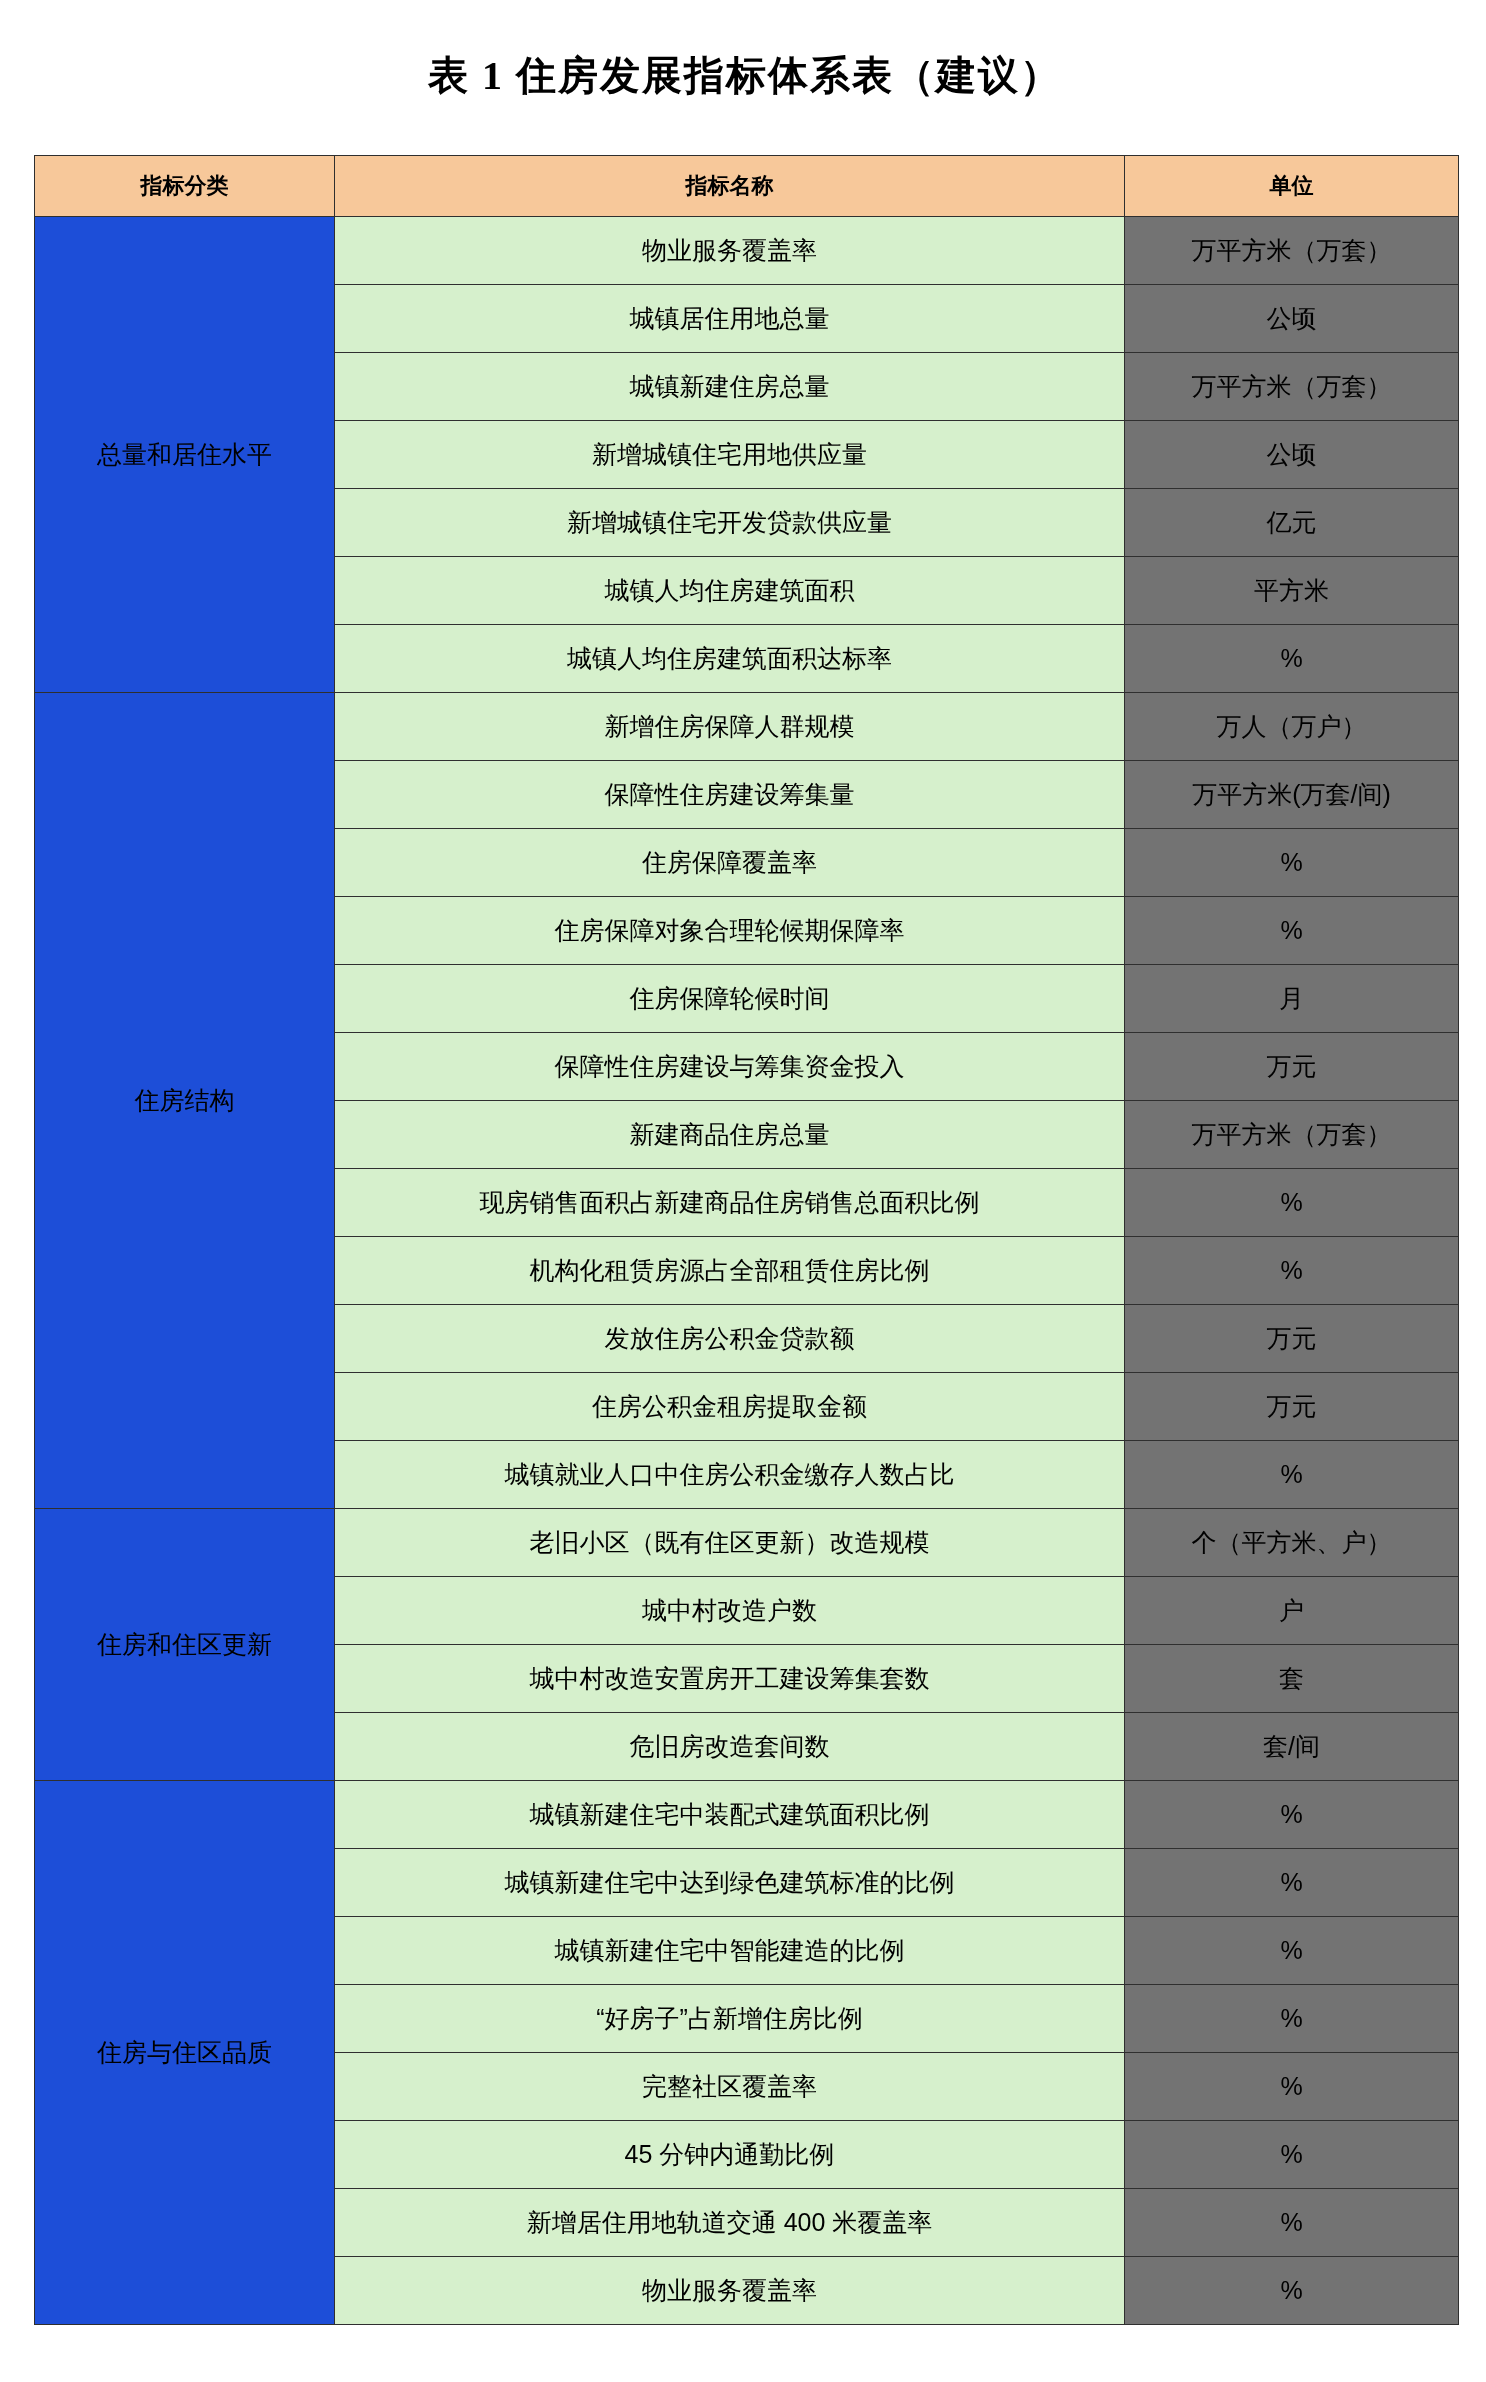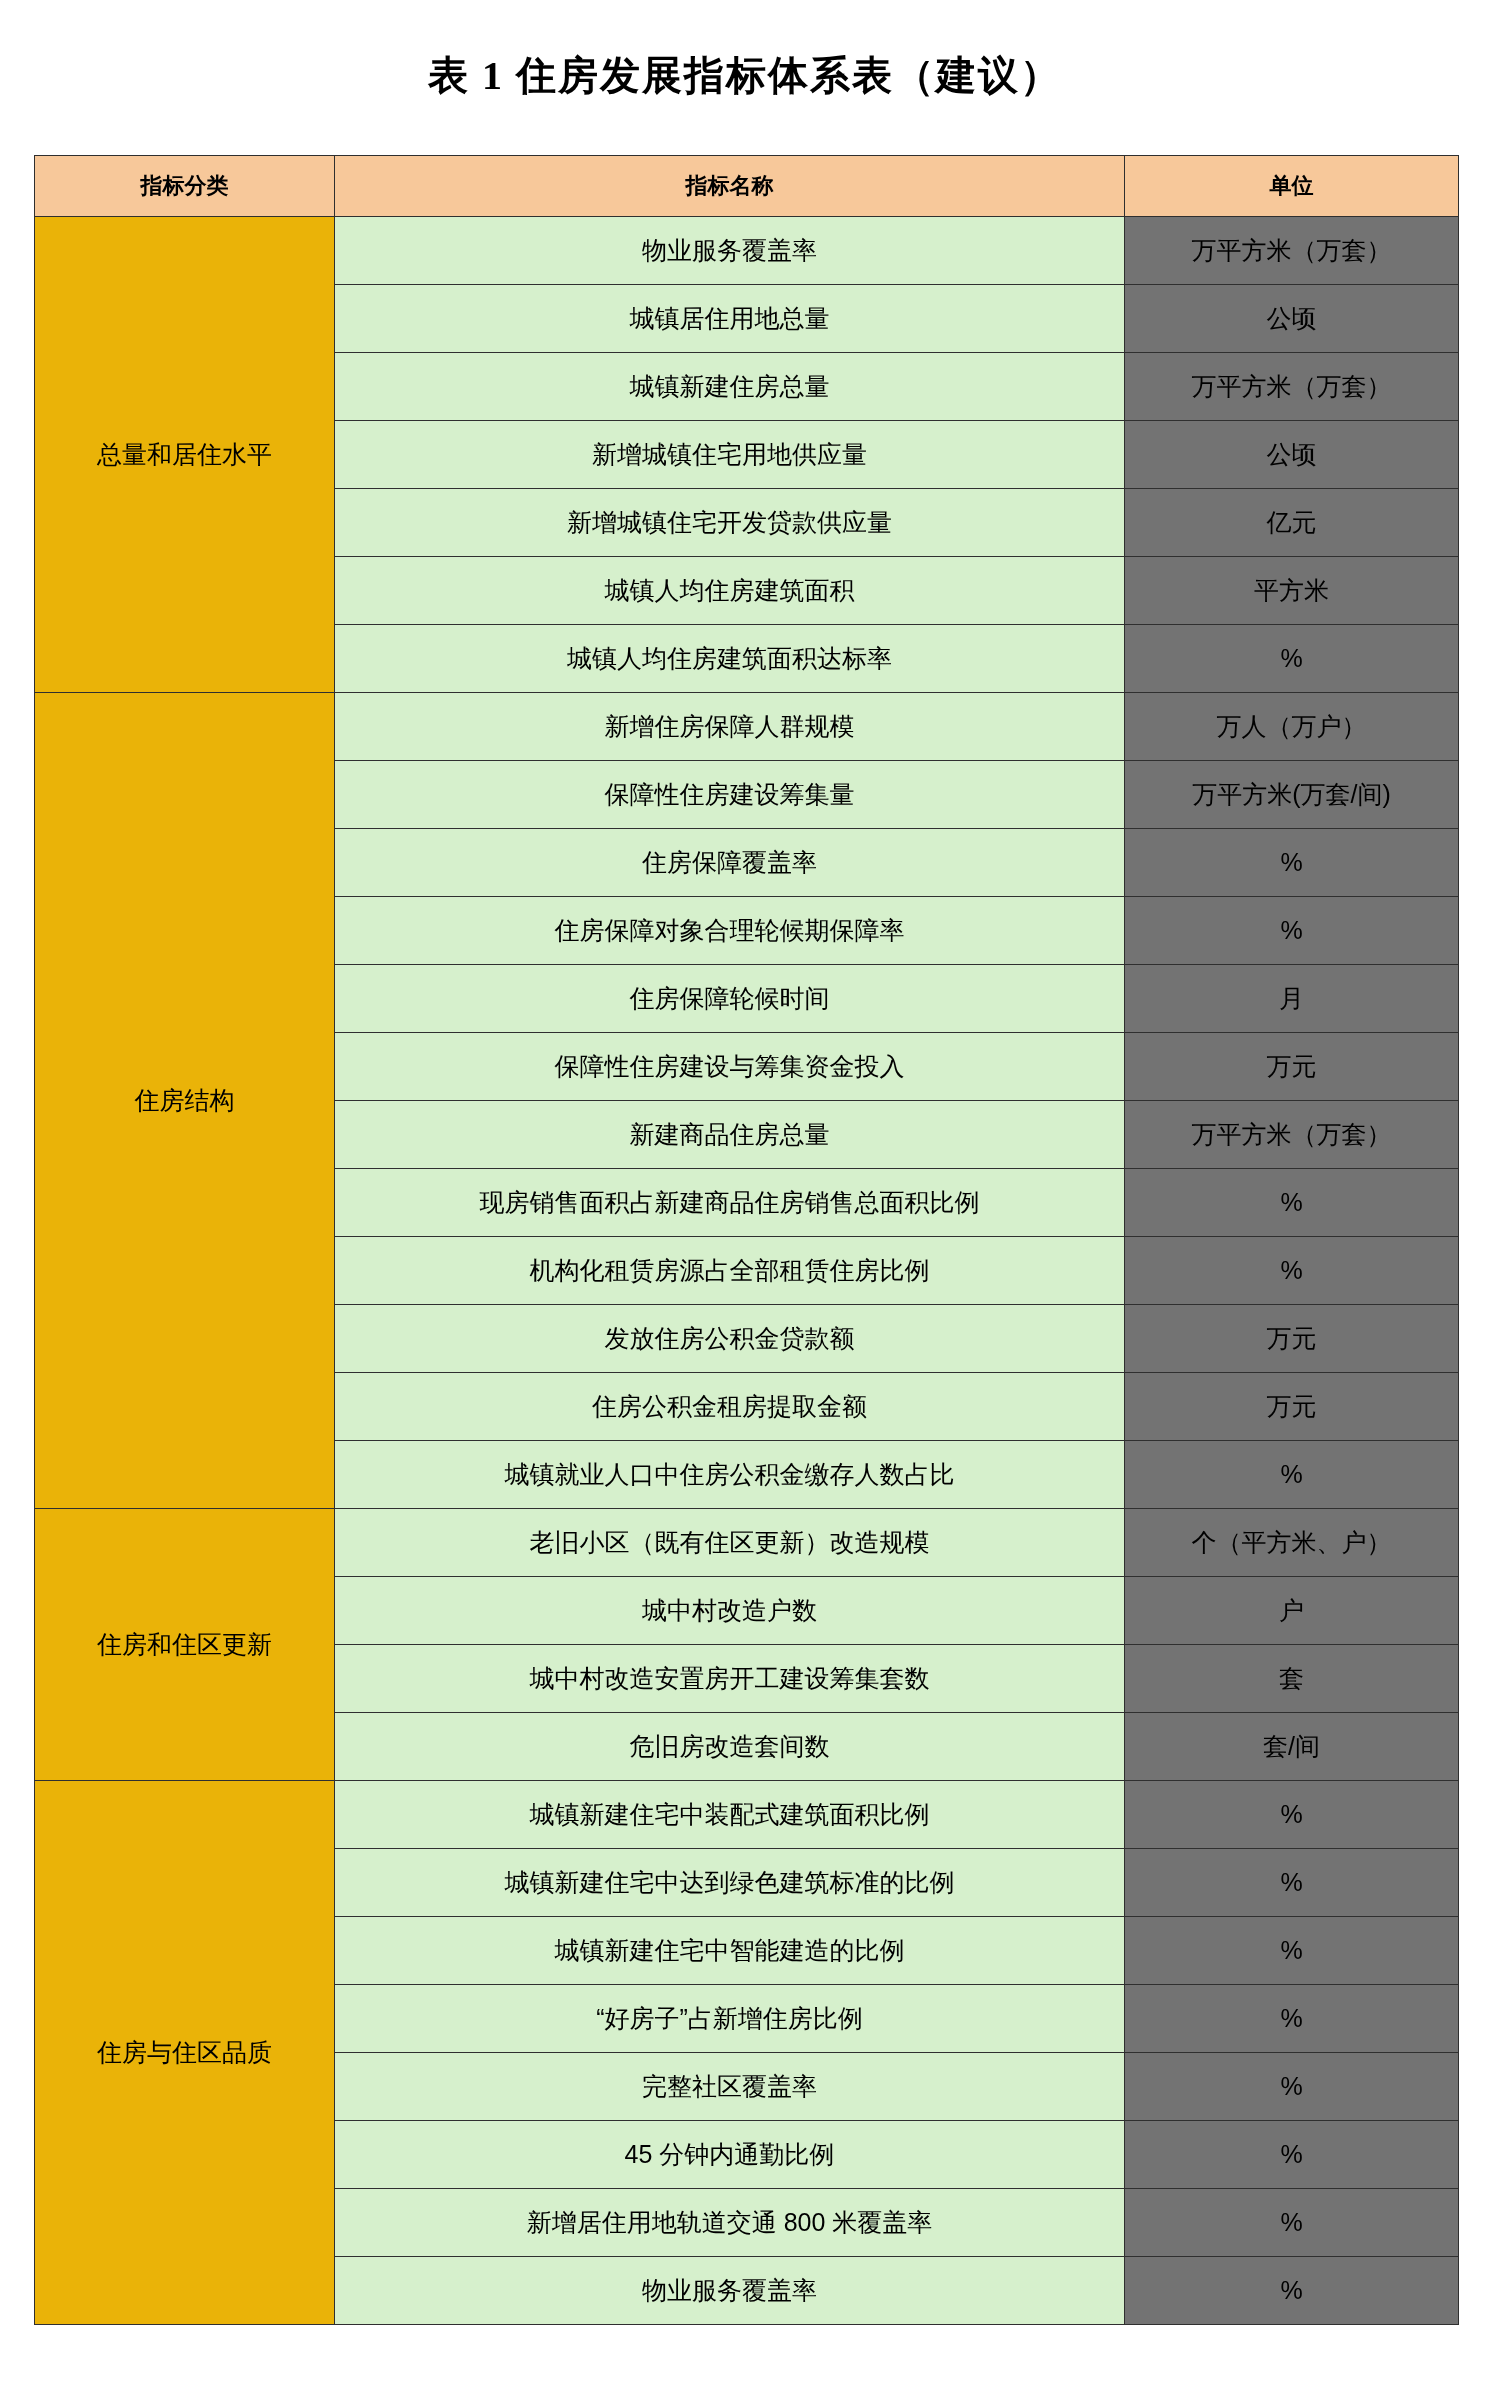--- a/index.html
+++ b/index.html
@@ -48,21 +48,21 @@
     background: #f7c89a;
     font-weight: bold;
     font-size: 22px;
     height: 60px;
   }
   col.col-category { width: 300px; }
   col.col-name { width: 790px; }
   col.col-unit { width: 334px; }
 
   td.category-cell {
-    background: #eab308;
+    background: #1d4ed8;
     font-size: 26px;
   }
   td.name-cell {
     background: #d6f0cc;
   }
   td.unit-cell {
     background: #737373;
   }
 </style>
 </head>
@@ -200,21 +200,21 @@
         </tr>
         <tr>
           <td class="name-cell">完整社区覆盖率</td>
           <td class="unit-cell">%</td>
         </tr>
         <tr>
           <td class="name-cell">45 分钟内通勤比例</td>
           <td class="unit-cell">%</td>
         </tr>
         <tr>
-          <td class="name-cell">新增居住用地轨道交通 800 米覆盖率</td>
+          <td class="name-cell">新增居住用地轨道交通 400 米覆盖率</td>
           <td class="unit-cell">%</td>
         </tr>
         <tr>
           <td class="name-cell">物业服务覆盖率</td>
           <td class="unit-cell">%</td>
         </tr>
       </tbody>
   </table>
 
 </div>

